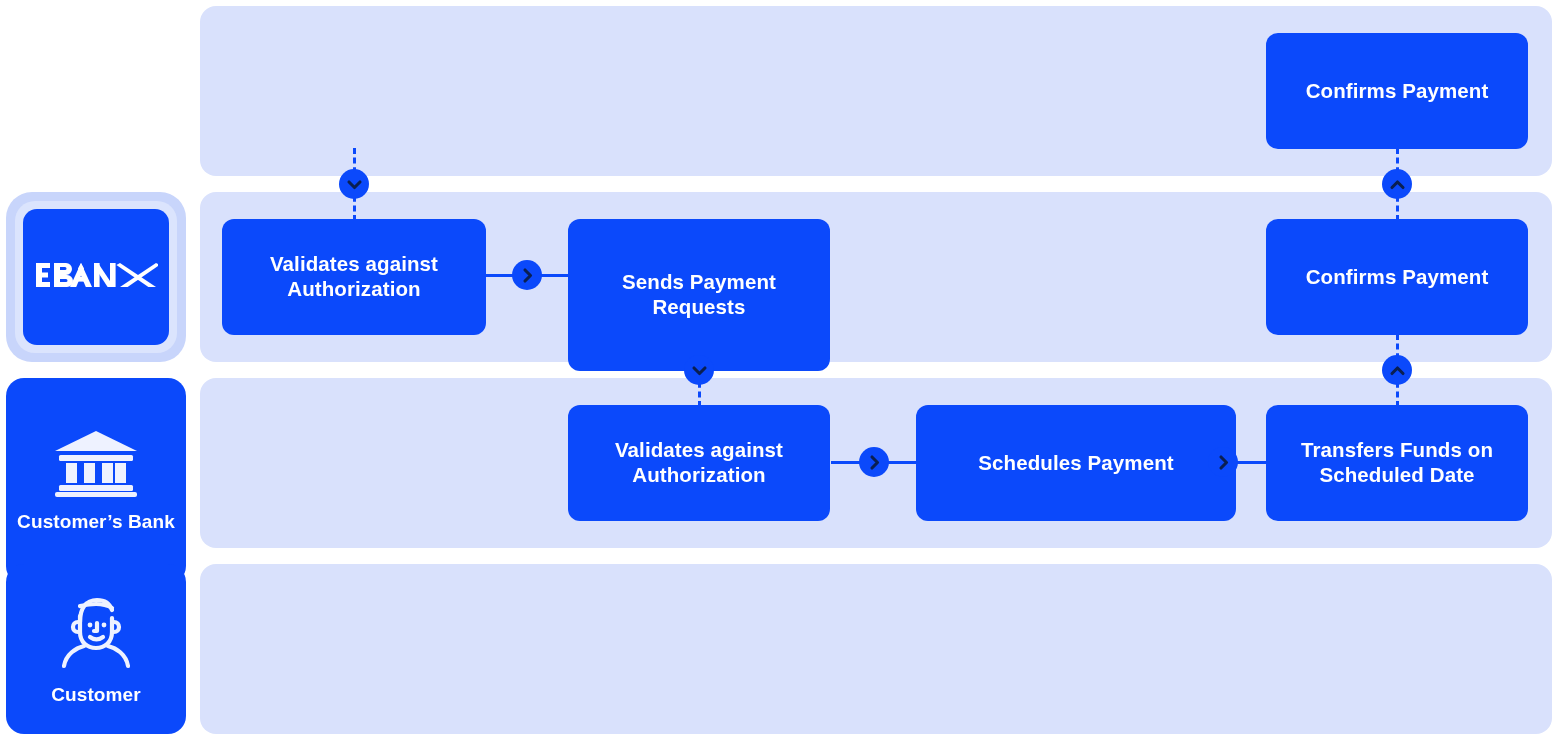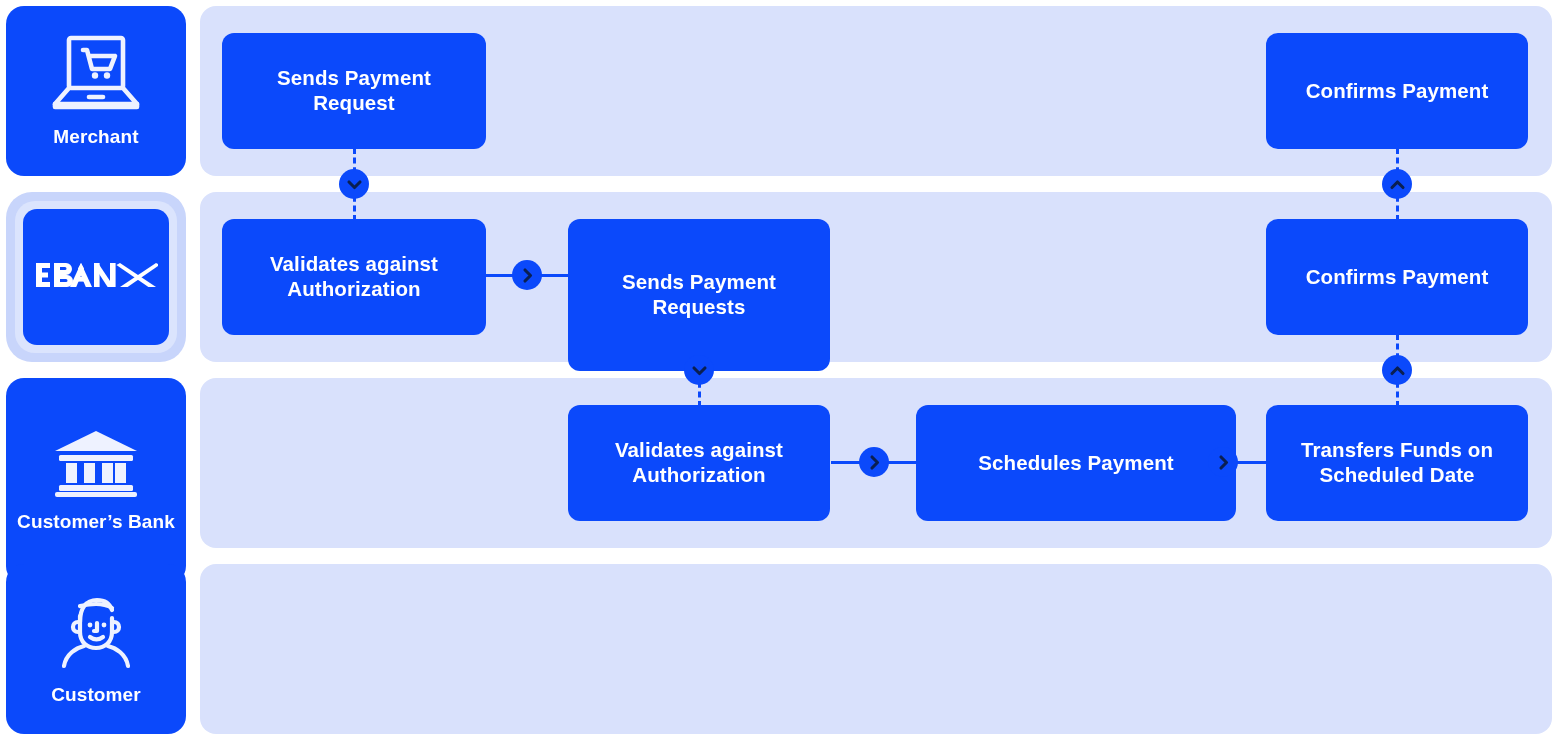--- a/index.html
+++ b/index.html
@@ -81,34 +81,20 @@
 </head>
 <body>
 
 <div class="canvas">
 
   <div class="lane-track" style="top:6px;height:170px;"></div>
   <div class="lane-track" style="top:192px;height:170px;"></div>
   <div class="lane-track" style="top:378px;height:170px;"></div>
   <div class="lane-track" style="top:564px;height:170px;"></div>
 
-  <div class="lane-actor" style="top:6px;height:170px;">
-    <span class="actor-icon">
-      <svg width="94" height="78" viewBox="0 0 94 78" fill="none" stroke="#eef2ff" stroke-width="4.6" stroke-linecap="round" stroke-linejoin="round">
-        <rect x="20" y="4" width="54" height="50" rx="2"></rect>
-        <path d="M34 16h4l5 19h18l5-13H41"></path>
-        <circle cx="46" cy="41.5" r="3.2" fill="#eef2ff" stroke="none"></circle>
-        <circle cx="58" cy="41.5" r="3.2" fill="#eef2ff" stroke="none"></circle>
-        <path d="M20 54 L6 70 h82 L74 54"></path>
-        <path d="M40 63h14"></path>
-        <path d="M6 70v3h82v-3"></path>
-      </svg>
-    </span>
-    <div class="actor-label">Merchant</div>
-  </div>
 
   <div class="lane-actor highlight" style="top:192px;height:170px;">
     <div class="halo-outer">
       <div class="halo-inner">
         <div class="halo-core">
           <span class="actor-icon">
             <svg width="124" height="40" viewBox="0 0 124 40" fill="#ffffff">
 
               <path d="M2 8h6v24H2z"></path>
               <path d="M2 8h14v5H2zM2 17.5h12v5H2zM2 27h14v5H2z"></path>
@@ -175,23 +161,20 @@
   <div class="vline" style="left:698px;top:334px;height:73px;"></div>
 
   <div class="hline" style="left:831px;top:461px;width:86px;"></div>
 
   <div class="hline" style="left:1180px;top:461px;width:87px;"></div>
 
   <div class="vline" style="left:1396px;top:334px;height:73px;"></div>
 
   <div class="vline" style="left:1396px;top:148px;height:73px;"></div>
 
-  <div class="node" style="left:222px;top:33px;width:264px;height:116px;">
-    <span>Sends Payment Request</span>
-  </div>
   <div class="node" style="left:1266px;top:33px;width:262px;height:116px;">
     <span>Confirms Payment</span>
   </div>
 
   <div class="node" style="left:222px;top:219px;width:264px;height:116px;">
     <span>Validates against Authorization</span>
   </div>
   <div class="node" style="left:568px;top:219px;width:262px;height:152px;">
     <span>Sends Payment Requests</span>
   </div>

